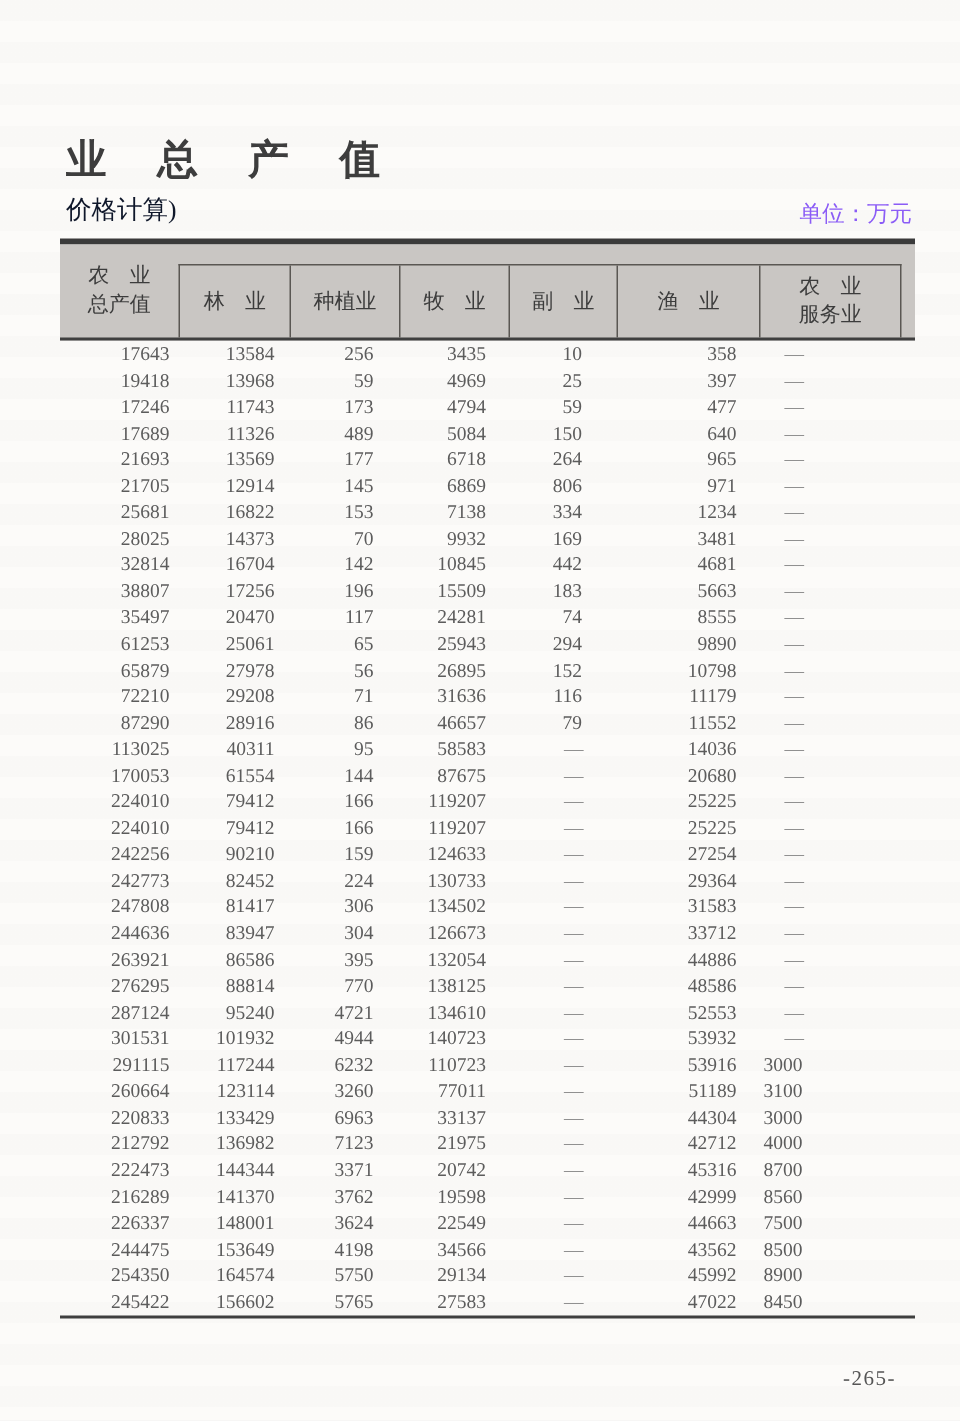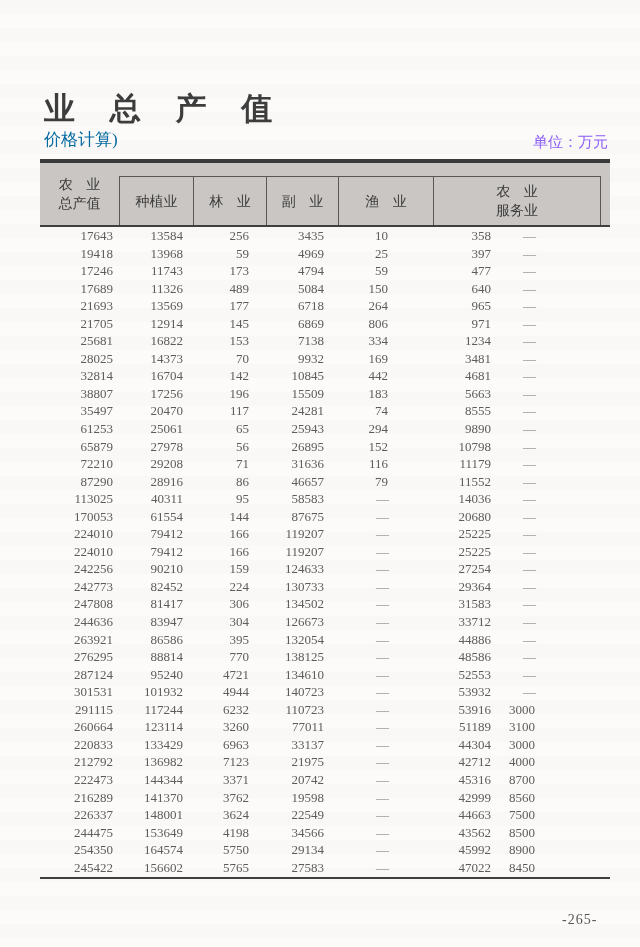--- a/index.html
+++ b/index.html
@@ -15,26 +15,26 @@
     overflow:hidden;
   }
   
   .page::before{
     content:"";position:absolute;inset:0;
     background:repeating-linear-gradient(to bottom,rgba(0,0,0,0.012) 0 14px,rgba(0,0,0,0) 14px 28px);
     pointer-events:none;
   }
   .title{
     position:absolute;left:44px;top:88px;margin:0;
-    font-size:31px;font-weight:bold;color:#3d3d3d;
+    font-size:27px;font-weight:bold;color:#3d3d3d;
     word-spacing:25px;letter-spacing:1px;white-space:pre;
   }
   .subtitle{
     position:absolute;left:44px;top:128px;
-    font-size:17px;color:#0369a1;white-space:pre;
+    font-size:17px;color:#0f172a;white-space:pre;
   }
   .unit{
     position:absolute;right:32px;top:133px;
     font-size:15px;color:#8b5cf6;white-space:pre;
   }
   .table{
     position:absolute;left:40px;top:159px;width:570px;
   }
   .rule-top{height:4px;background:#3a3a3a;}
   .thead{
@@ -90,25 +90,28 @@
 
   <div class="table">
     <div class="rule-top"></div>
 
     <div class="thead">
       <div class="th c1">
         <span>农 业</span>
         <span>总产值</span>
       </div>
       <div class="th-group">
+        <div class="th c3">
+          <span>林 业</span>
+        </div>
         <div class="th c2">
           <span>种植业</span>
         </div>
-        <div class="th c3">
-          <span>林 业</span>
+        <div class="th c4">
+          <span>牧 业</span>
         </div>
         <div class="th c5">
           <span>副 业</span>
         </div>
         <div class="th c6">
           <span>渔 业</span>
         </div>
         <div class="th c7">
           <span>农 业</span>
           <span>服务业</span>

